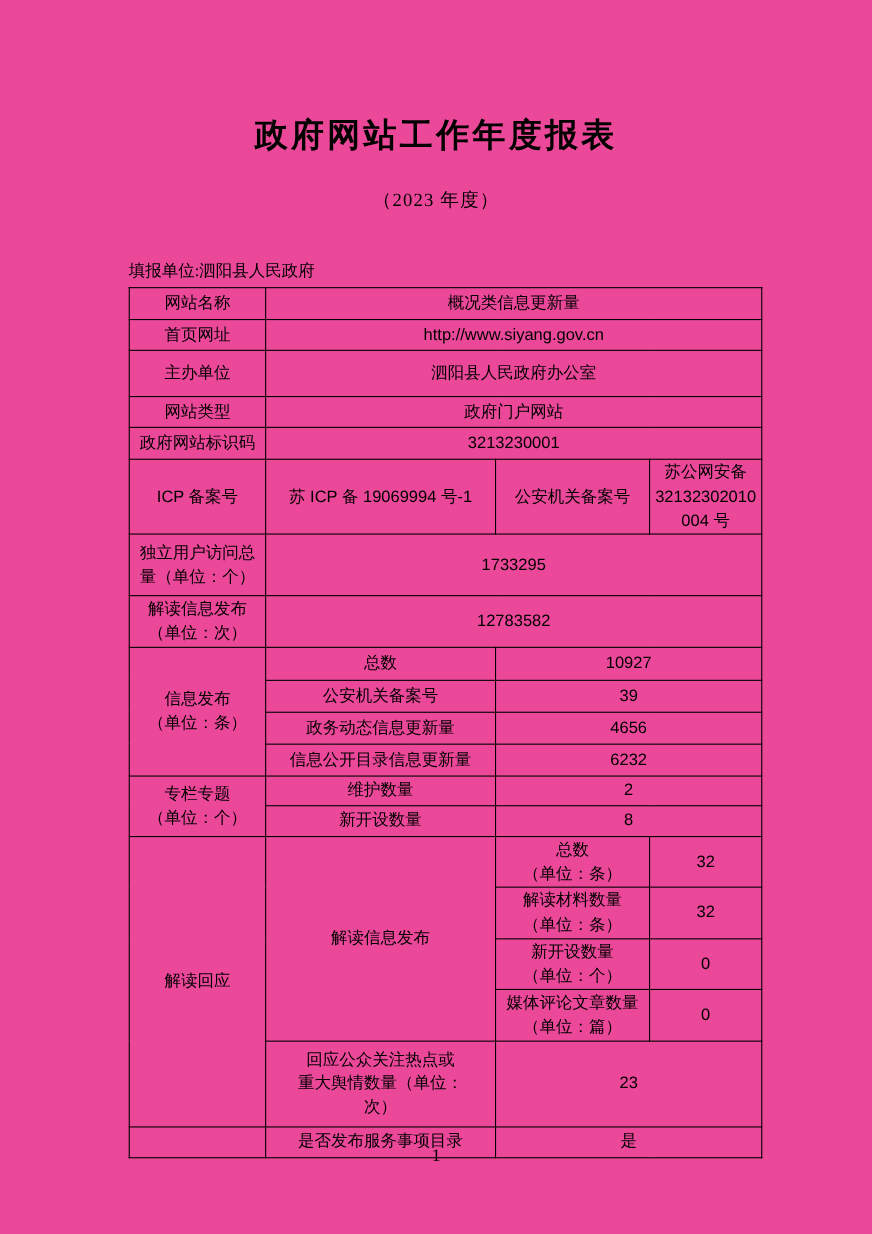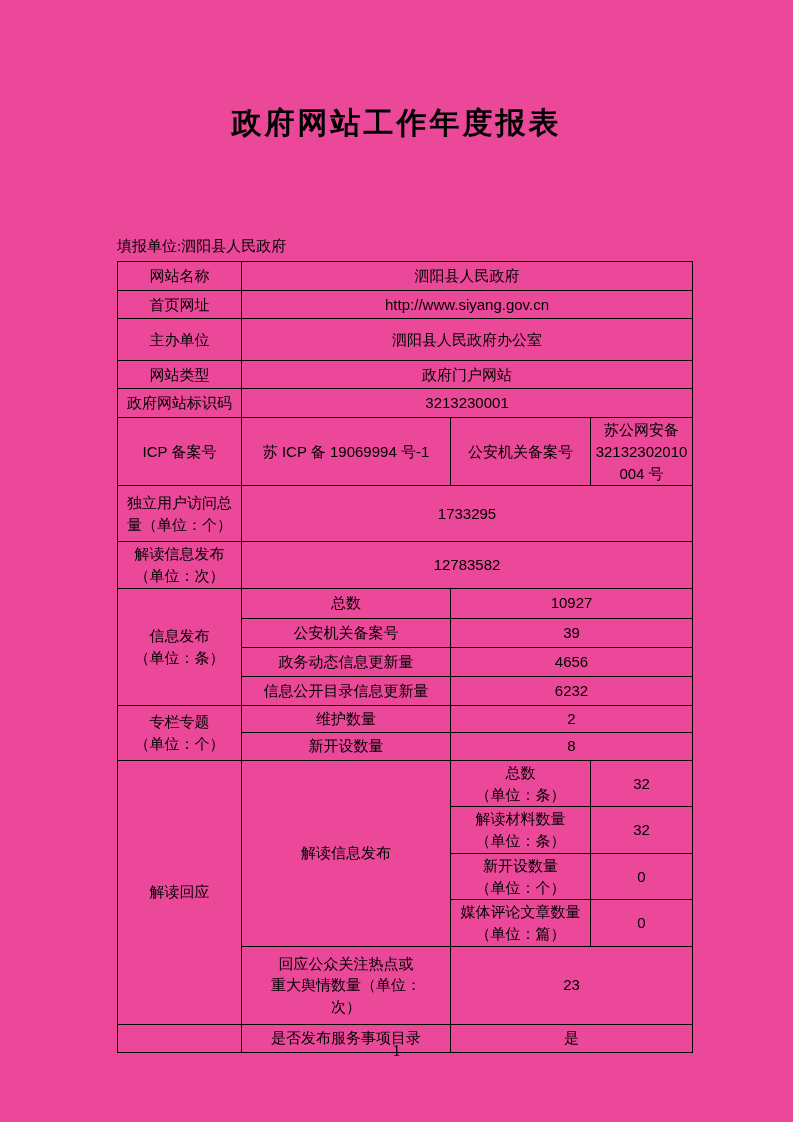--- a/index.html
+++ b/index.html
@@ -34,33 +34,34 @@
   .page-number {
     position:absolute; top:1042px; left:0; width:100%; text-align:center; font-size:16px;
   }
 </style>
 </head>
 <body>
 
 <div class="page">
 
   <div class="doc-title">政府网站工作年度报表</div>
+  <div class="doc-subtitle">（2023 年度）</div>
   <div class="reporting-unit">填报单位:泗阳县人民政府</div>
 
   <table class="report">
     <colgroup>
       <col style="width:124px">
         <col style="width:209px">
         <col style="width:140px">
         <col style="width:102px">
     </colgroup>
     <tbody>
       <tr style="height:29px">
         <td>网站名称</td>
-        <td colspan="3">泗阳县人民政府</td>
+        <td colspan="3">概况类信息更新量</td>
       </tr>
       <tr style="height:28px">
         <td>首页网址</td>
         <td colspan="3">http://www.siyang.gov.cn</td>
       </tr>
       <tr style="height:42px">
         <td>主办单位</td>
         <td colspan="3">泗阳县人民政府办公室</td>
       </tr>
       <tr style="height:28px">

